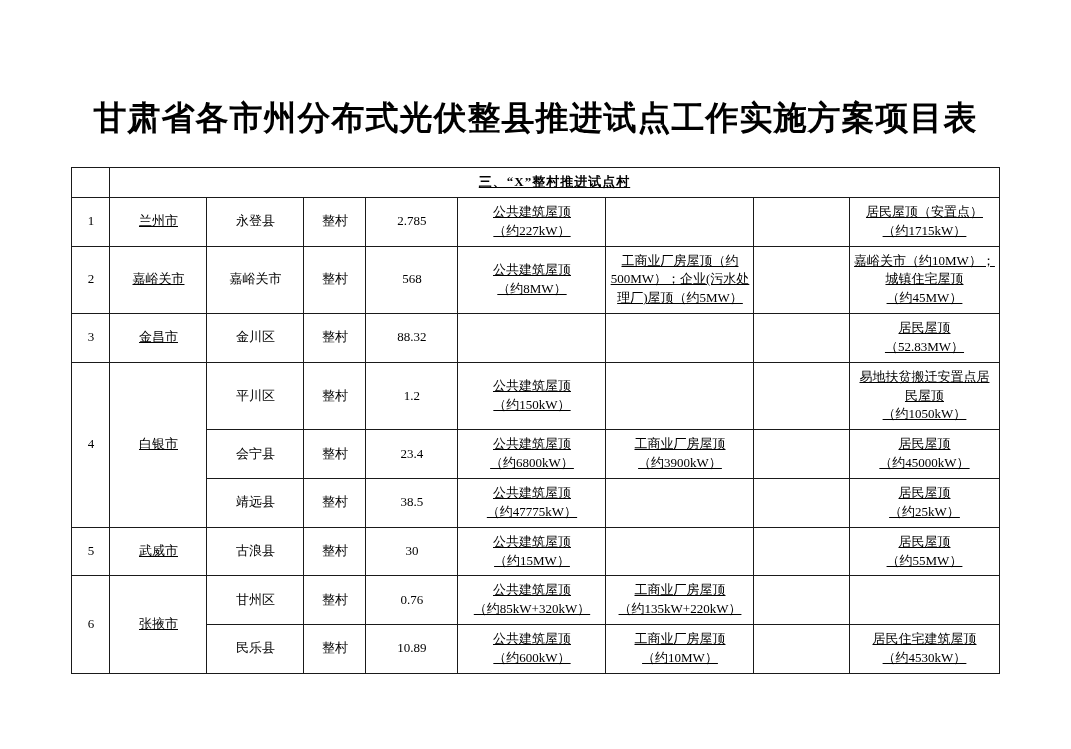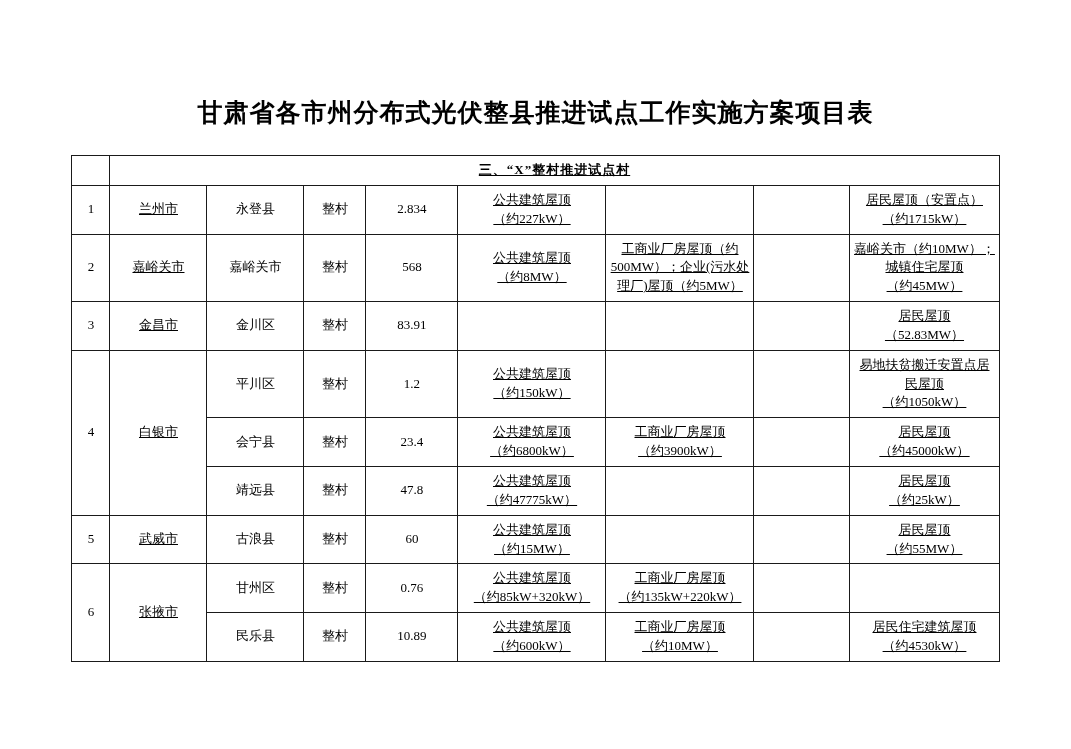--- a/index.html
+++ b/index.html
@@ -17,21 +17,21 @@
   }
   .page {
     width: 1071px;
     height: 749px;
     box-sizing: border-box;
     padding: 0;
     position: relative;
   }
   .doc-title {
     text-align: center;
-    font-size: 25px;
+    font-size: 33px;
     font-weight: bold;
     letter-spacing: 1px;
     margin-top: 96px;
     margin-bottom: 26px;
     font-family: "Liberation Serif", "DejaVu Serif", serif;
   }
   table.main-table {
     border-collapse: collapse;
     margin: 0 auto;
     width: 927px;
@@ -102,21 +102,21 @@
       <tr>
         <td class="empty-head"></td>
         <td class="section-header" colspan="8">三、“X”整村推进试点村</td>
       </tr>
 
       <tr>
         <td class="idx">1</td>
         <td class="city">兰州市</td>
         <td class="county">永登县</td>
         <td class="scope">整村</td>
-        <td class="capacity">2.834</td>
+        <td class="capacity">2.785</td>
         <td class="cell-text">
             <span class="nowrap-line">公共建筑屋顶</span>
             <span class="nowrap-line">（约227kW）</span>
           </td>
         <td class="cell-text"></td>
         <td class="cell-text"></td>
         <td class="cell-text">
             <span class="nowrap-line">居民屋顶（安置点）</span>
             <span class="nowrap-line">（约1715kW）</span>
           </td>
@@ -143,21 +143,21 @@
             <span class="nowrap-line">城镇住宅屋顶</span>
             <span class="nowrap-line">（约45MW）</span>
           </td>
       </tr>
 
       <tr>
         <td class="idx">3</td>
         <td class="city">金昌市</td>
         <td class="county">金川区</td>
         <td class="scope">整村</td>
-        <td class="capacity">83.91</td>
+        <td class="capacity">88.32</td>
         <td class="cell-text"></td>
         <td class="cell-text"></td>
         <td class="cell-text"></td>
         <td class="cell-text">
             <span class="nowrap-line">居民屋顶</span>
             <span class="nowrap-line">（52.83MW）</span>
           </td>
       </tr>
 
       <tr>
@@ -194,39 +194,39 @@
         <td class="cell-text"></td>
         <td class="cell-text">
             <span class="nowrap-line">居民屋顶</span>
             <span class="nowrap-line">（约45000kW）</span>
           </td>
       </tr>
 
       <tr>
         <td class="county">靖远县</td>
         <td class="scope">整村</td>
-        <td class="capacity">47.8</td>
+        <td class="capacity">38.5</td>
         <td class="cell-text">
             <span class="nowrap-line">公共建筑屋顶</span>
             <span class="nowrap-line">（约47775kW）</span>
           </td>
         <td class="cell-text"></td>
         <td class="cell-text"></td>
         <td class="cell-text">
             <span class="nowrap-line">居民屋顶</span>
             <span class="nowrap-line">（约25kW）</span>
           </td>
       </tr>
 
       <tr>
         <td class="idx">5</td>
         <td class="city">武威市</td>
         <td class="county">古浪县</td>
         <td class="scope">整村</td>
-        <td class="capacity">60</td>
+        <td class="capacity">30</td>
         <td class="cell-text">
             <span class="nowrap-line">公共建筑屋顶</span>
             <span class="nowrap-line">（约15MW）</span>
           </td>
         <td class="cell-text"></td>
         <td class="cell-text"></td>
         <td class="cell-text">
             <span class="nowrap-line">居民屋顶</span>
             <span class="nowrap-line">（约55MW）</span>
           </td>

